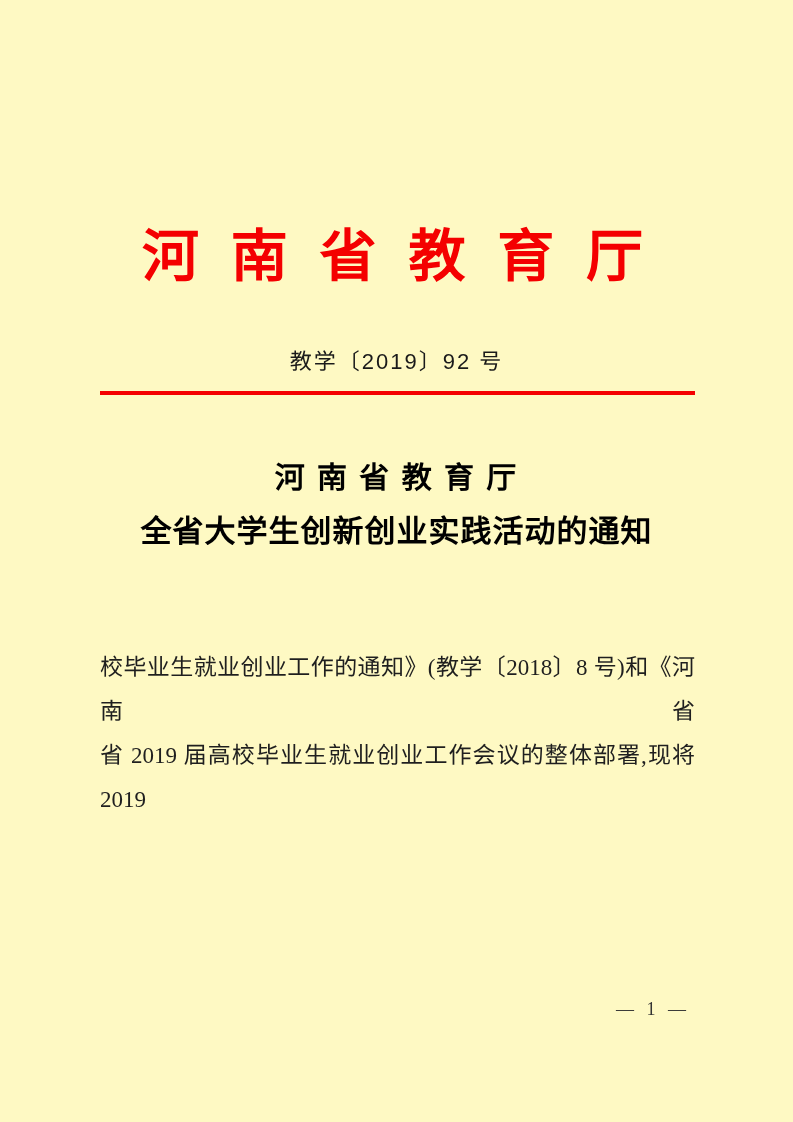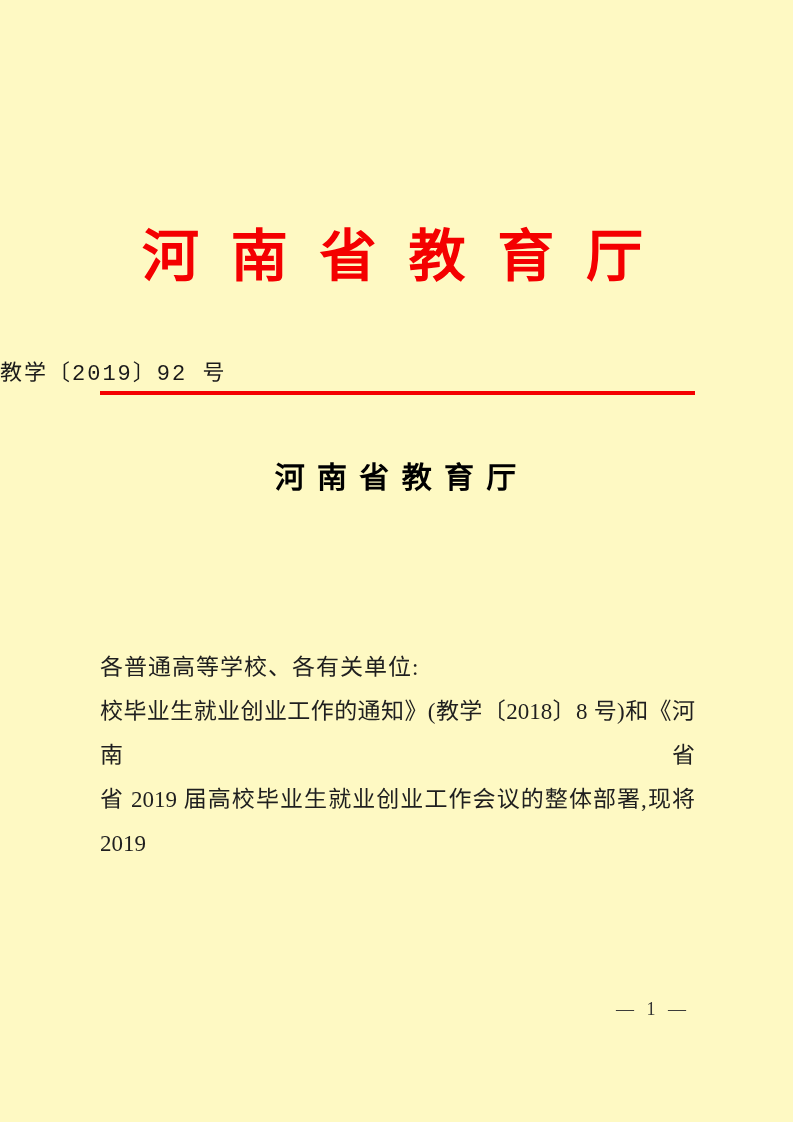--- a/index.html
+++ b/index.html
@@ -26,24 +26,25 @@
     text-align: center;
     font-family: "Liberation Sans", sans-serif;
     font-size: 57px;
     font-weight: 700;
     letter-spacing: 8px;
     color: #f40000;
     white-space: nowrap;
   }
   .doc-number {
     position: absolute;
-    top: 354px;
+    top: 343px;
     left: 0;
     width: 100%;
-    font-family: Liberation Mono, monospace;
+    text-align: center;
+    font-family: Liberation Sans, sans-serif;
     font-size: 22px;
     letter-spacing: 2px;
     color: #1a1a1a;
   }
   .red-divider {
     position: absolute;
     top: 391px;
     left: 100px;
     width: 595px;
     height: 4px;
@@ -113,24 +114,24 @@
 <div class="page">
 
   <div class="org-name">河 南 省 教 育 厅</div>
 
   <div class="doc-number">教学〔2019〕92 号</div>
 
   <div class="red-divider"></div>
 
   <div class="doc-title">
     <div class="t1">河 南 省 教 育 厅</div>
+    <div class="t3">全省大学生创新创业实践活动的通知</div>
   </div>
 
   <div class="body-block">
-    <div class="body-line no-just">各普通高等学校、各有关单位:</div>
     <div class="body-line">校毕业生就业创业工作的通知》(教学〔2018〕8 号)和《河南省</div>
     <div class="body-line">省 2019 届高校毕业生就业创业工作会议的整体部署,现将 2019</div>
 
   </div>
 
   <div class="page-number">— 1 —</div>
 
 </div>
 
 </body></html>

